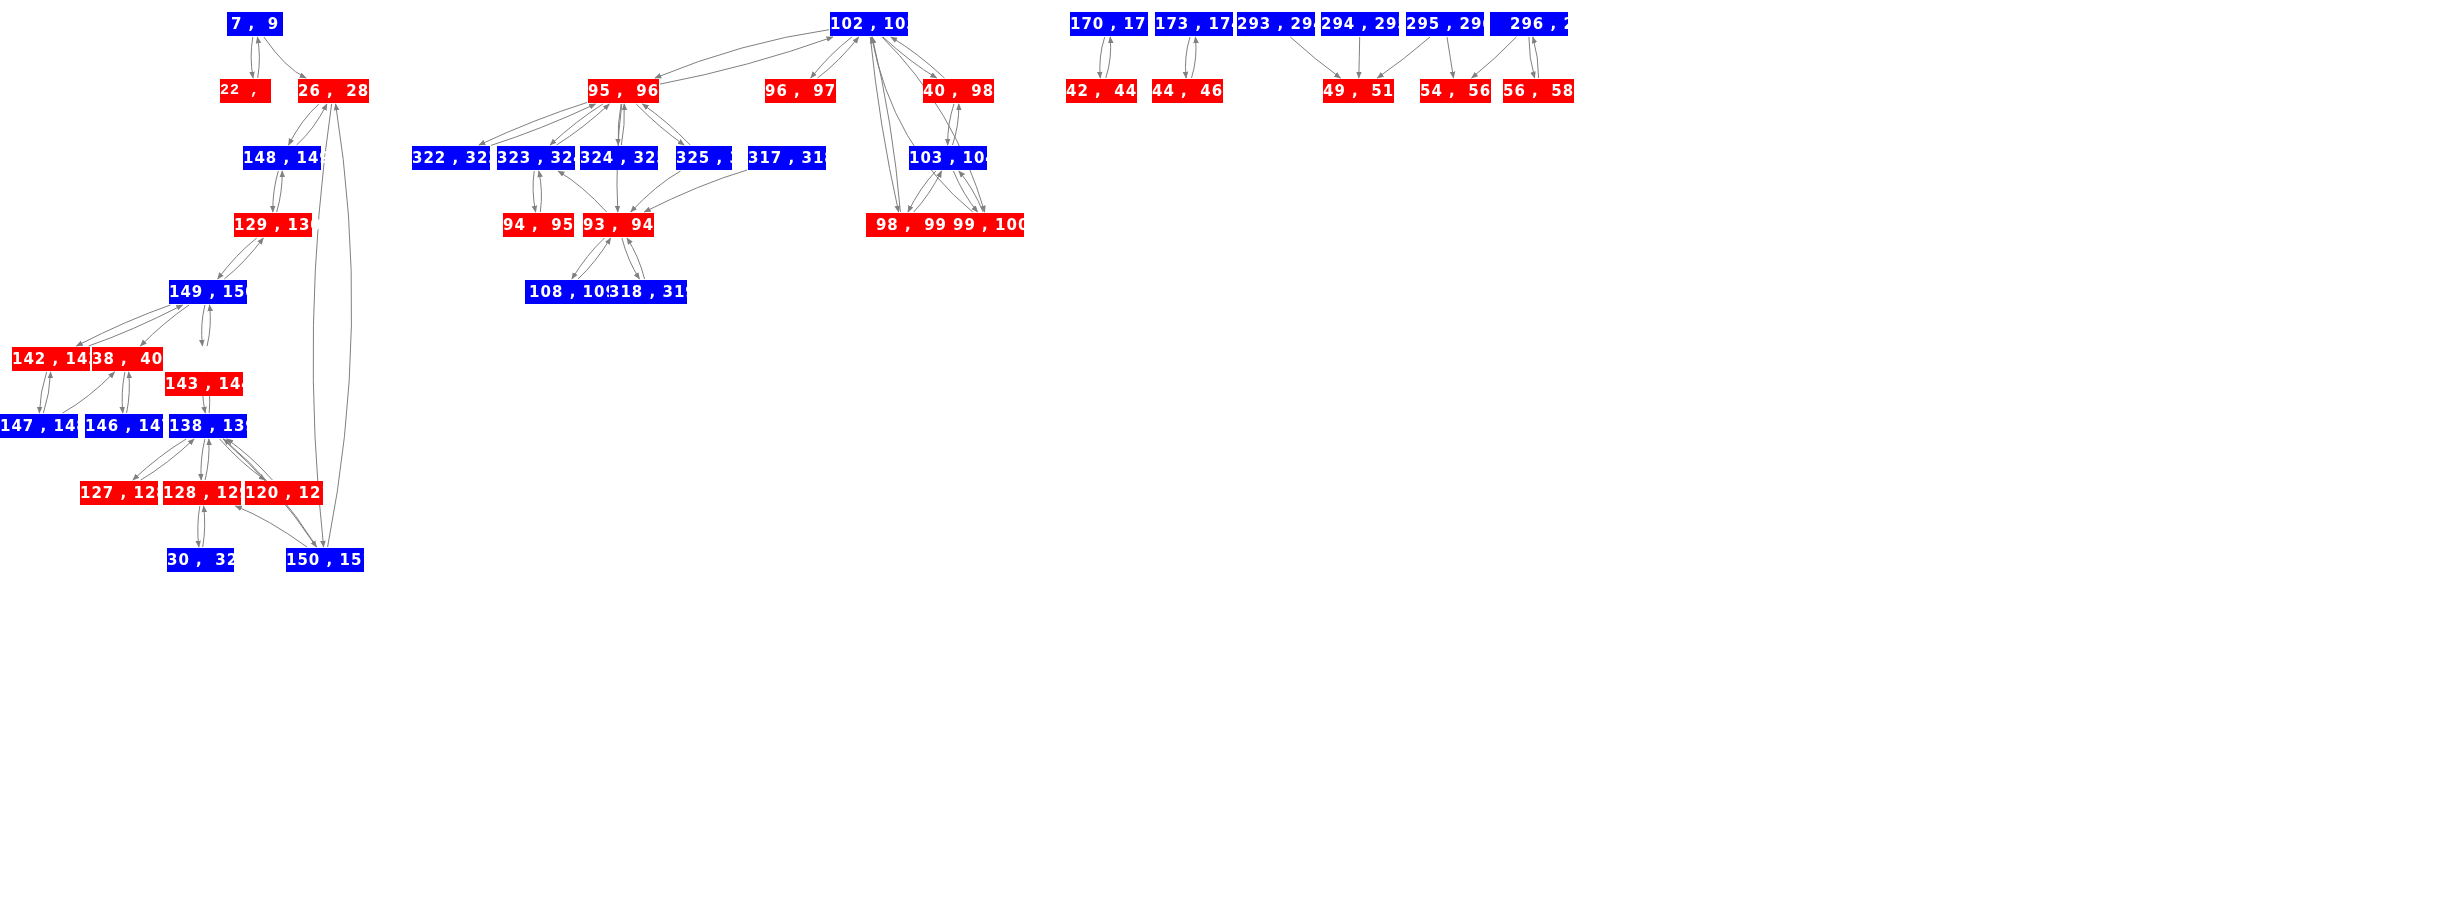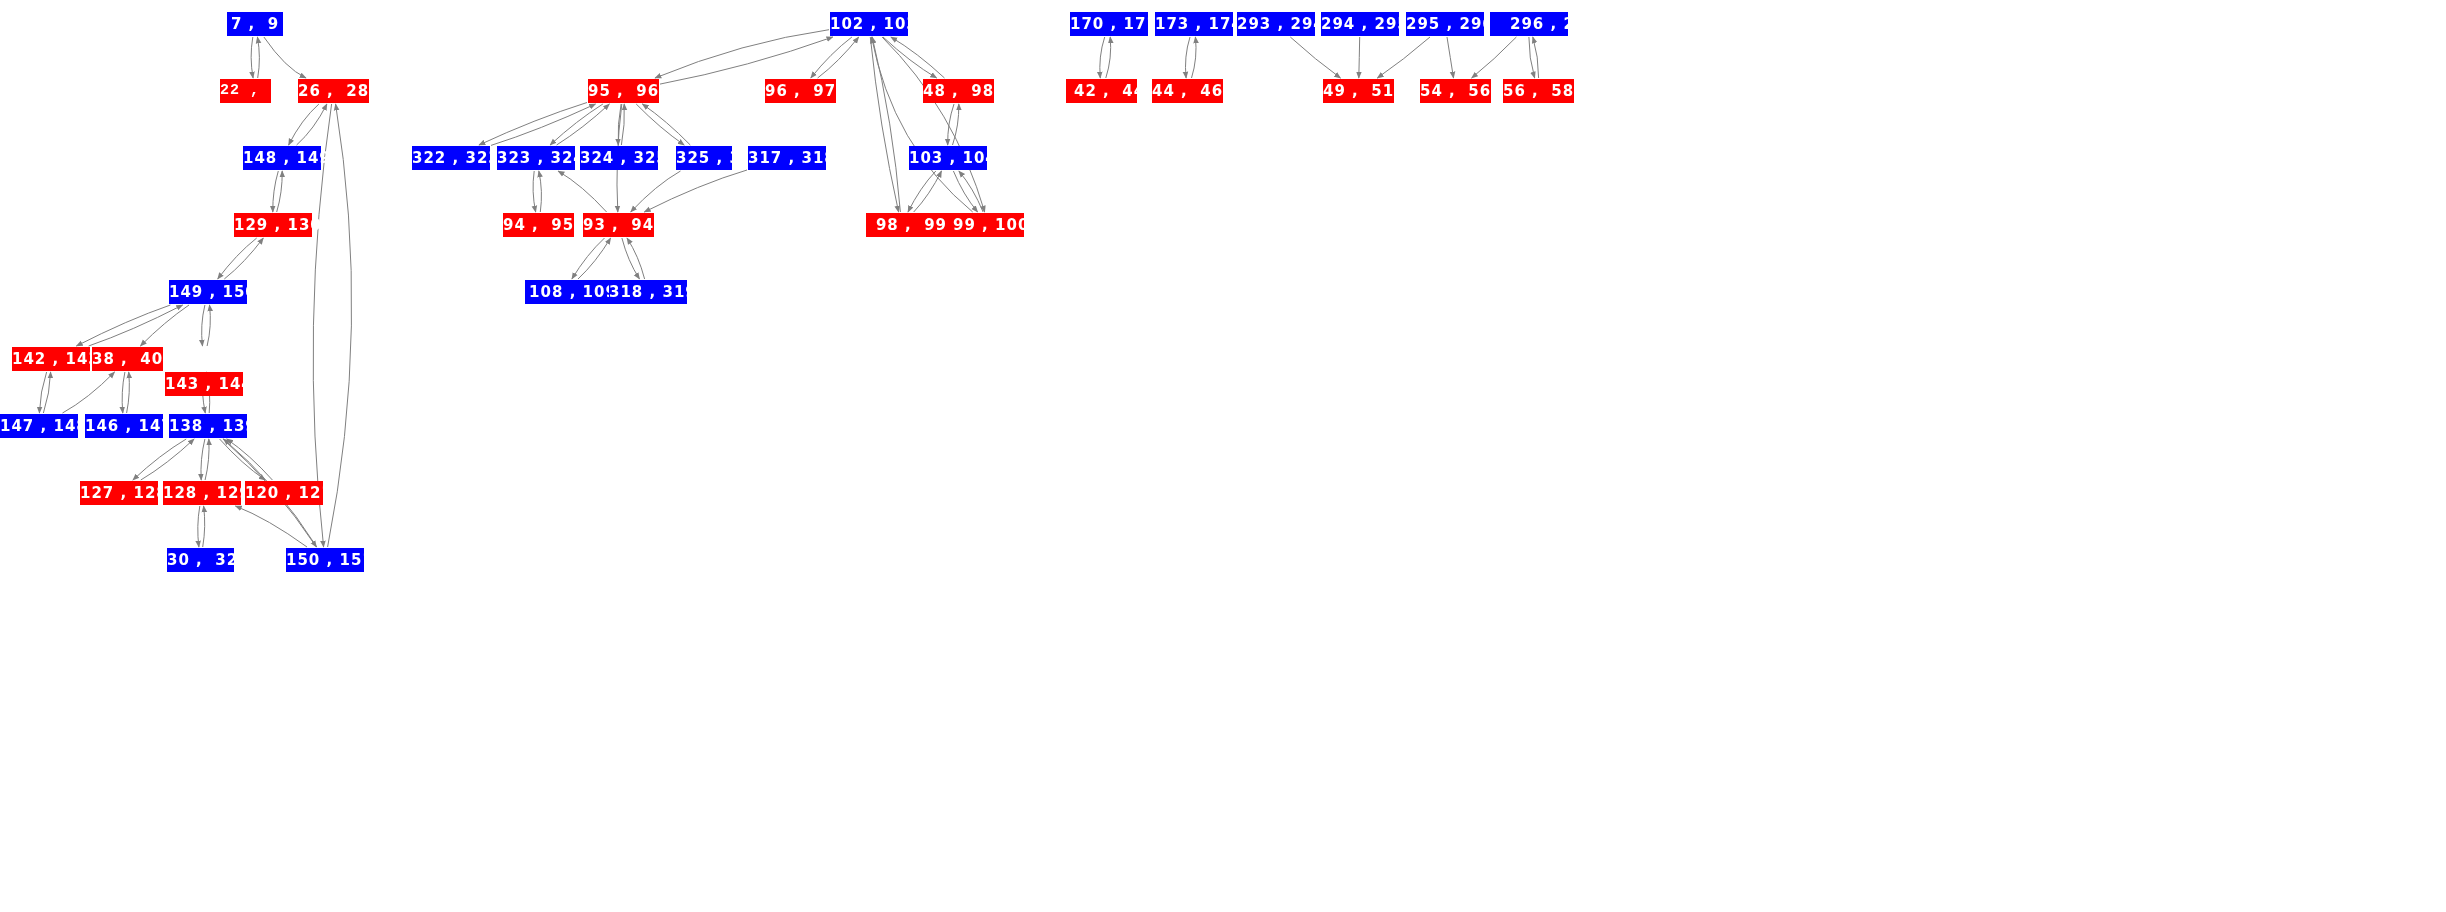--- a/index.html
+++ b/index.html
@@ -140,26 +140,26 @@
       <div class="node blue" style="left: 497px; top: 146px; width: 78px;">323 , 324</div>
       <div class="node blue" style="left: 580px; top: 146px; width: 78px;">324 , 325</div>
       <div class="node blue" style="left: 664px; top: 146px; width: 56px; margin-left: 12px;">325 , 326</div>
       <div class="node blue" style="left: 748px; top: 146px; width: 78px;">317 , 318</div>
       <div class="node red" style="left: 503px; top: 213px; width: 71px;">94 ,  95</div>
       <div class="node red" style="left: 583px; top: 213px; width: 71px;">93 ,  94</div>
       <div class="node blue" style="left: 525px; top: 280px; width: 96px;">108 , 109</div>
       <div class="node blue" style="left: 609px; top: 280px; width: 78px;">318 , 319</div>
       <div class="node blue" style="left: 830px; top: 12px; width: 78px;">102 , 103</div>
       <div class="node red" style="left: 765px; top: 79px; width: 71px;">96 ,  97</div>
-      <div class="node red" style="left: 923px; top: 79px; width: 71px;">48 ,  98</div>
+      <div class="node red" style="left: 923px; top: 79px; width: 71px;">40 ,  98</div>
       <div class="node blue" style="left: 909px; top: 146px; width: 78px;">103 , 104</div>
       <div class="node red" style="left: 866px; top: 213px; width: 91px;">98 ,  99</div>
       <div class="node red" style="left: 953px; top: 213px; width: 71px;">99 , 100</div>
       <div class="node blue" style="left: 1070px; top: 12px; width: 78px;">170 , 171</div>
-      <div class="node red" style="left: 1066px; top: 79px; width: 71px; padding-left: 8px;">42 ,  44</div>
+      <div class="node red" style="left: 1066px; top: 79px; width: 71px;">42 ,  44</div>
       <div class="node blue" style="left: 1155px; top: 12px; width: 78px;">173 , 174</div>
       <div class="node red" style="left: 1152px; top: 79px; width: 71px;">44 ,  46</div>
       <div class="node blue" style="left: 1237px; top: 12px; width: 78px;">293 , 294</div>
       <div class="node blue" style="left: 1321px; top: 12px; width: 78px;">294 , 295</div>
       <div class="node red" style="left: 1323px; top: 79px; width: 71px;">49 ,  51</div>
       <div class="node blue" style="left: 1406px; top: 12px; width: 78px;">295 , 296</div>
       <div class="node red" style="left: 1420px; top: 79px; width: 71px;">54 ,  56</div>
       <div class="node blue" style="left: 1490px; top: 12px; width: 78px; padding-left: 20px;">296 , 297</div>
       <div class="node red" style="left: 1503px; top: 79px; width: 71px;">56 ,  58</div>
     </div>

